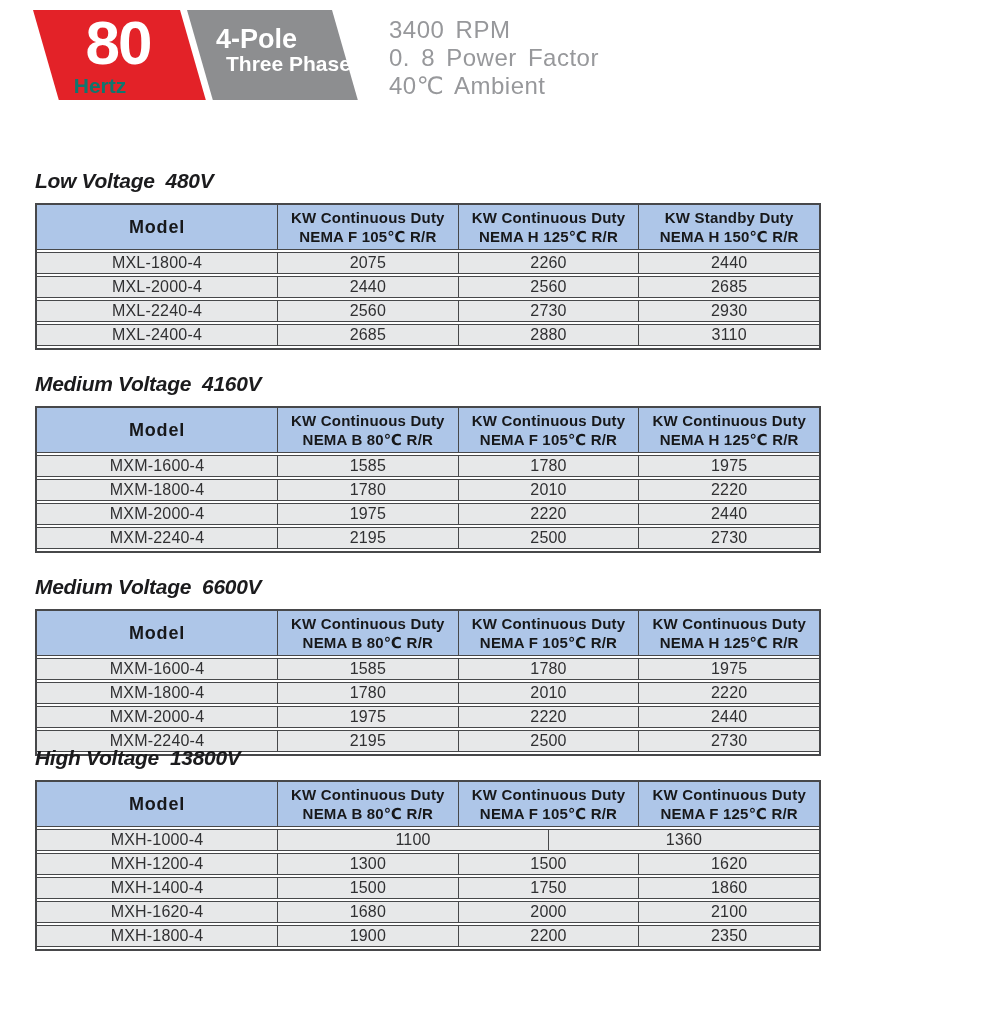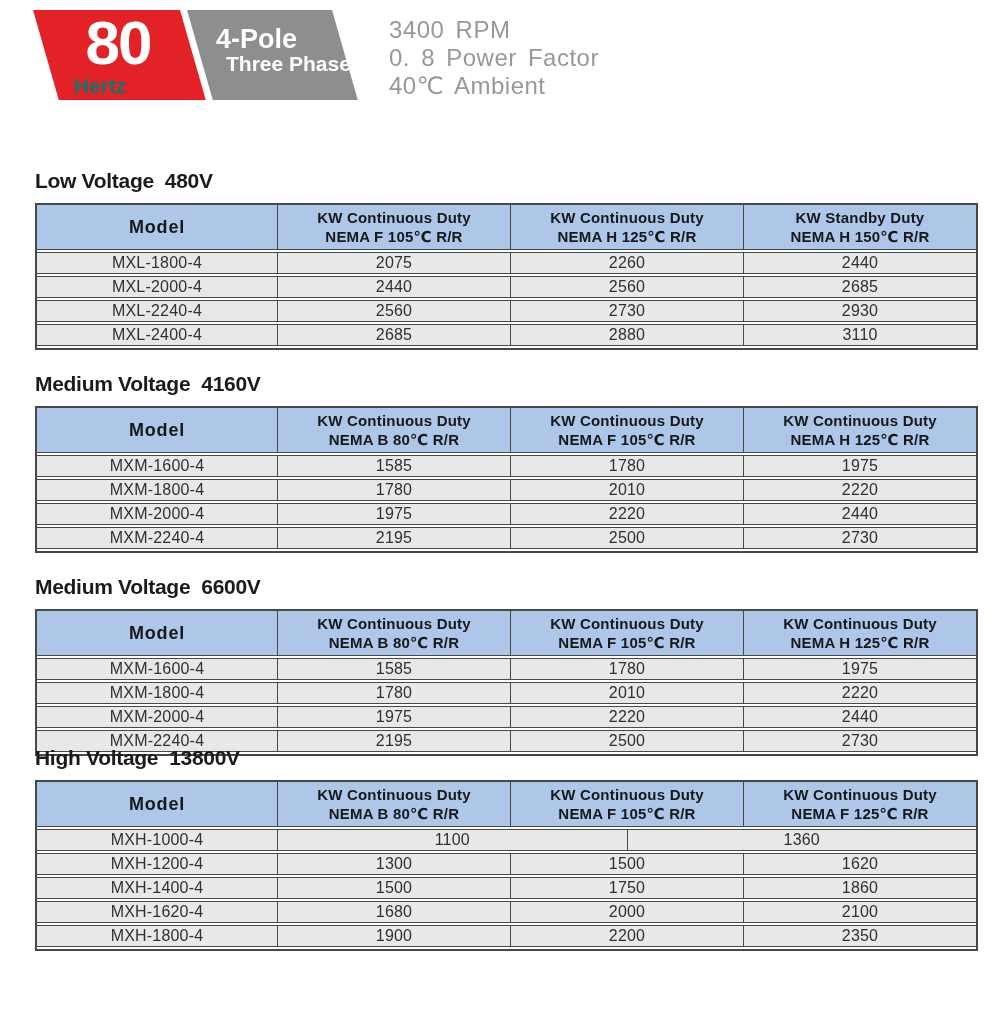--- a/index.html
+++ b/index.html
@@ -36,25 +36,25 @@
   .specs{
     position:absolute;left:389px;top:16px;color:var(--spec-text-gray);
     font-size:24px;line-height:28px;letter-spacing:0.5px;word-spacing:4px;
   }
 
   
   .section{position:absolute;left:35px;width:943px;}
   .sec1{top:203px}.sec2{top:406px}.sec3{top:609px}.sec4{top:780px}
   .section-title{
     position:absolute;left:0;top:-35px;white-space:nowrap;
-    font-size:21px;line-height:26px;font-weight:700;color:var(--title-black);letter-spacing:-0.3px;
+    font-size:21px;line-height:26px;font-weight:700;color:var(--title-black);letter-spacing:-0.3px;font-style:italic;
   }
   .t-volt{margin-left:11px;}
   .spec-table{
-    box-sizing:border-box;width:943px;background:#fff;
+    box-sizing:border-box;width:786px;background:#fff;
     border:2px solid var(--border-dark);padding-bottom:2px;
   }
   .thead{
     display:flex;height:44px;background:var(--header-blue);
     border-bottom:1.5px solid var(--border-dark);
   }
   .hcell{
     box-sizing:border-box;display:flex;flex-direction:column;justify-content:center;align-items:center;
     flex:1 1 0;color:#17181a;font-weight:700;
   }

